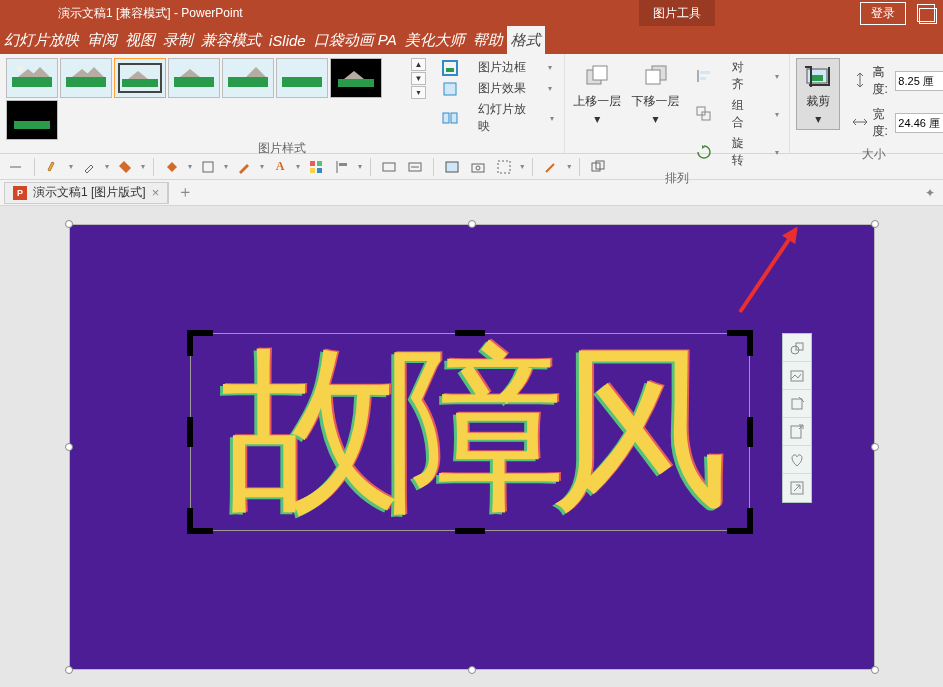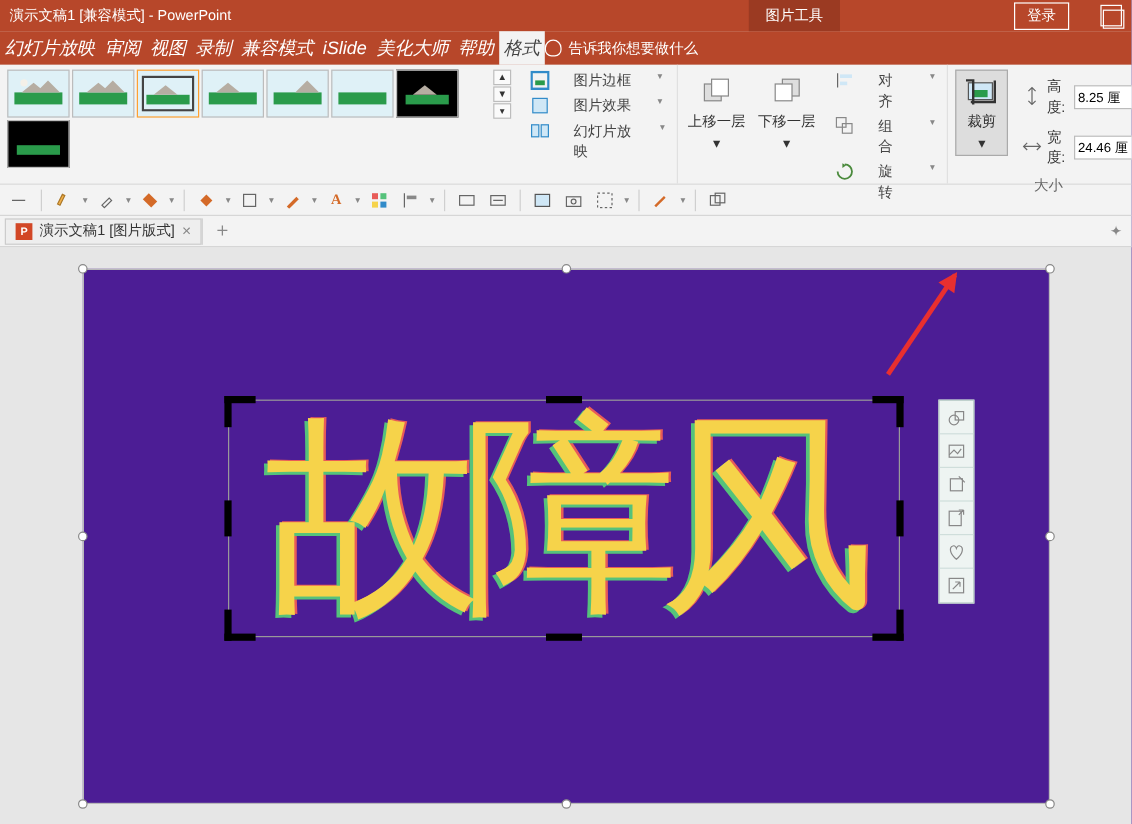--- a/index.html
+++ b/index.html
@@ -1,22 +1,22 @@
 <!DOCTYPE html>
 <html><head>
 <meta charset="utf-8">
 <style>
   * { box-sizing: border-box; margin: 0; padding: 0; }
   body { width: 943px; height: 687px; background: #e6e6e6; font-family: "Microsoft YaHei", sans-serif; font-size: 12px; color: #333; overflow: hidden; position: relative; }
 
   
   .titlebar { background: #b7472a; height: 26px; display: flex; align-items: center; justify-content: space-between; padding: 0 8px; }
-  .titlebar .left { color: #fff; font-size: 12px; }
+  .titlebar .left { color: #fff; margin-left: 50px; font-size: 12px; }
   .titlebar .mid { background: #9b3a22; color: #fff; padding: 4px 14px; height: 26px; display: flex; align-items: center; margin-left: auto; margin-right: 145px; }
-  .titlebar .right { display: flex; align-items: center; gap: 26px; }
+  .titlebar .right { display: flex; align-items: center; gap: 11px; }
   .titlebar .login { border: 1px solid #fff; padding: 2px 10px; color: #fff; font-size: 12px; }
   .titlebar .win { color: #fff; width: 18px; height: 18px; border: 1px solid #fff; display: inline-block; position: relative; }
   .titlebar .win::before { content: ""; position: absolute; top: 3px; right: -3px; width: 16px; height: 14px; border: 1px solid #fff; }
 
   
   .tabs { background: #b7472a; height: 28px; display: flex; align-items: stretch; }
   .tab { color: #fff; padding: 0 4px; display: flex; align-items: center; font-size: 15px; cursor: pointer; font-style: italic; }
   .tab.active { background: #f3f3f3; color: #444; }
   .tell { display: flex; align-items: center; color: #fff; gap: 6px; padding-right: 20px; }
   .tell .bulb { width: 14px; height: 14px; border: 1px solid #fff; border-radius: 50% 50% 40% 40%; }
@@ -31,21 +31,21 @@
   .gallery { display: flex; gap: 2px; flex-wrap: wrap; max-width: 462px; }
   .thumb { width: 52px; height: 40px; background: #dff1f7; border: 1px solid #bcbcbc; display: flex; align-items: center; justify-content: center; position: relative; }
   .thumb.sel { border: 1px solid #ffa030; }
   .thumb svg { width: 44px; height: 30px; }
   .thumb.dark { background: #000; }
   .gal-ctrl { width: 16px; display: flex; flex-direction: column; gap: 1px; margin-left: 2px; }
   .gal-ctrl span { border: 1px solid #bcbcbc; height: 13px; display: flex; align-items: center; justify-content: center; font-size: 8px; background: #fafafa; }
   .accent { border: 1px solid #6aa4d8; }
 
   .stack { display: flex; flex-direction: column; gap: 2px; }
-  .mini { display: flex; align-items: flex-start; gap: 20px; font-size: 12px; padding: 1px 4px; color: #444; }
+  .mini { display: flex; align-items: center; gap: 20px; font-size: 12px; padding: 1px 4px; color: #444; }
   .mini .ic { width: 16px; height: 16px; display: inline-flex; align-items: center; justify-content: center; }
   .mini .dd { font-size: 8px; color: #888; margin-left: 2px; }
 
   .bigbtn { display: flex; flex-direction: column; align-items: center; justify-content: center; width: 54px; height: 72px; gap: 2px; }
   .bigbtn.crop { background: #ddd; border: 1px solid #aaa; width: 48px; }
   .bigbtn .bi { width: 30px; height: 28px; display: flex; align-items: center; justify-content: center; }
   .bigbtn .bl { font-size: 12px; }
 
   .sizelabel { display: flex; align-items: center; gap: 4px; margin-bottom: 6px; }
   .sizelabel input { width: 56px; height: 20px; font-size: 11px; border: 1px solid #bbb; padding: 0 2px; }
@@ -115,27 +115,24 @@
   </div>
 </div>
 
 <div class="tabs">
   <div class="tab">幻灯片放映</div>
   <div class="tab">审阅</div>
   <div class="tab">视图</div>
   <div class="tab">录制</div>
   <div class="tab">兼容模式</div>
   <div class="tab">iSlide</div>
+  <div class="tab">口袋动画 PA</div>
   <div class="tab">美化大师</div>
   <div class="tab">帮助</div>
   <div class="tab active">格式</div>
-  <div class="tell">
-    <span class="bulb"></span>
-    <span>告诉我你想要做什么</span>
-  </div>
 </div>
 
 <div class="ribbon">
 
   <div class="group" style="flex:0 0 565px">
     <div class="group-body">
       <div class="gallery">
         <div class="thumb">
             <svg>
               <rect x="2" y="14" width="40" height="10" fill="#2a9b4b"></rect>
@@ -215,20 +212,21 @@
               <svg width="16" height="16">
                 <rect x="1" y="3" width="6" height="10" fill="#cfe7f6" stroke="#318bc9"></rect>
                 <rect x="9" y="3" width="6" height="10" fill="#cfe7f6" stroke="#318bc9"></rect>
               </svg>
             </span>
           <span>幻灯片放映</span>
             <span class="dd">▾</span>
         </div>
       </div>
     </div>
+    <div class="group-label">图片样式</div>
   </div>
 
   <div class="group" style="flex:0 0 225px">
     <div class="group-body">
       <div class="bigbtn">
         <span class="bi">
             <svg width="28" height="26">
               <rect x="4" y="6" width="14" height="14" fill="#dedede" stroke="#888"></rect>
               <rect x="10" y="2" width="14" height="14" fill="#fff" stroke="#888"></rect>
             </svg>
@@ -273,20 +271,21 @@
               <svg width="16" height="16">
                 <path d="M8,2 A6,6 0 1 1 2,8" fill="none" stroke="#4a8a3c" stroke-width="1.5"></path>
                 <path d="M6,1 L9,3 L6,5Z" fill="#4a8a3c"></path>
               </svg>
             </span>
           <span>旋转</span>
             <span class="dd">▾</span>
         </div>
       </div>
     </div>
+    <div class="group-label">排列</div>
   </div>
 
   <div class="group" style="flex:1">
     <div class="group-body">
       <div class="bigbtn crop">
         <span class="bi">
             <svg width="30" height="28">
               <rect x="4" y="6" width="20" height="14" fill="#cfe7f6" stroke="#555"></rect>
               <rect x="8" y="12" width="12" height="6" fill="#2a9b4b"></rect>
               <path d="M2,4 L8,4 L8,24 M26,4 L26,22 L6,22" fill="none" stroke="#333" stroke-width="2"></path>

